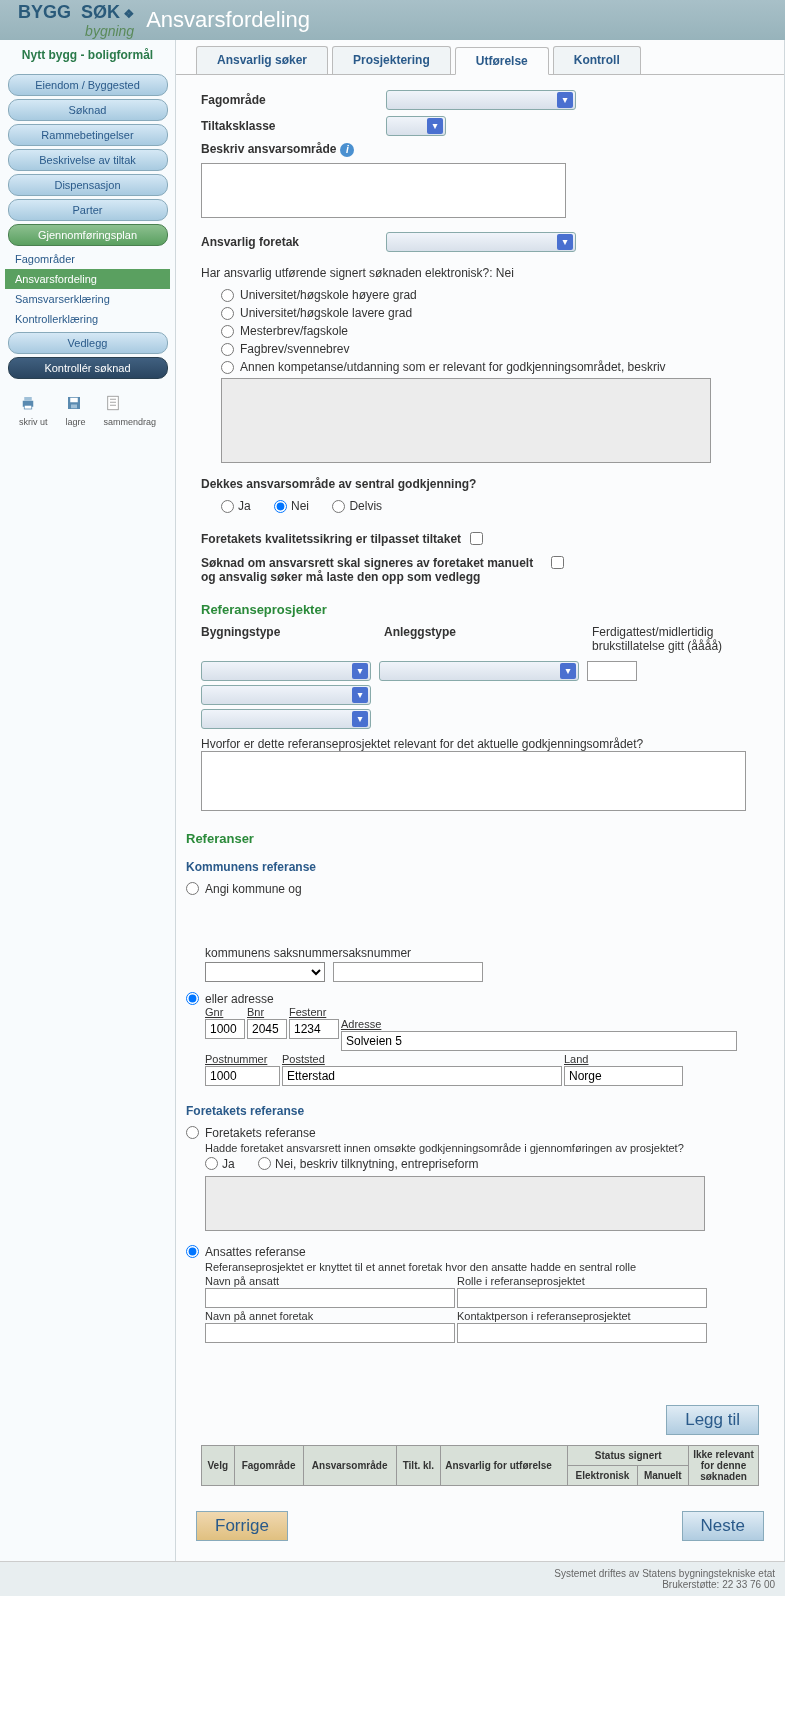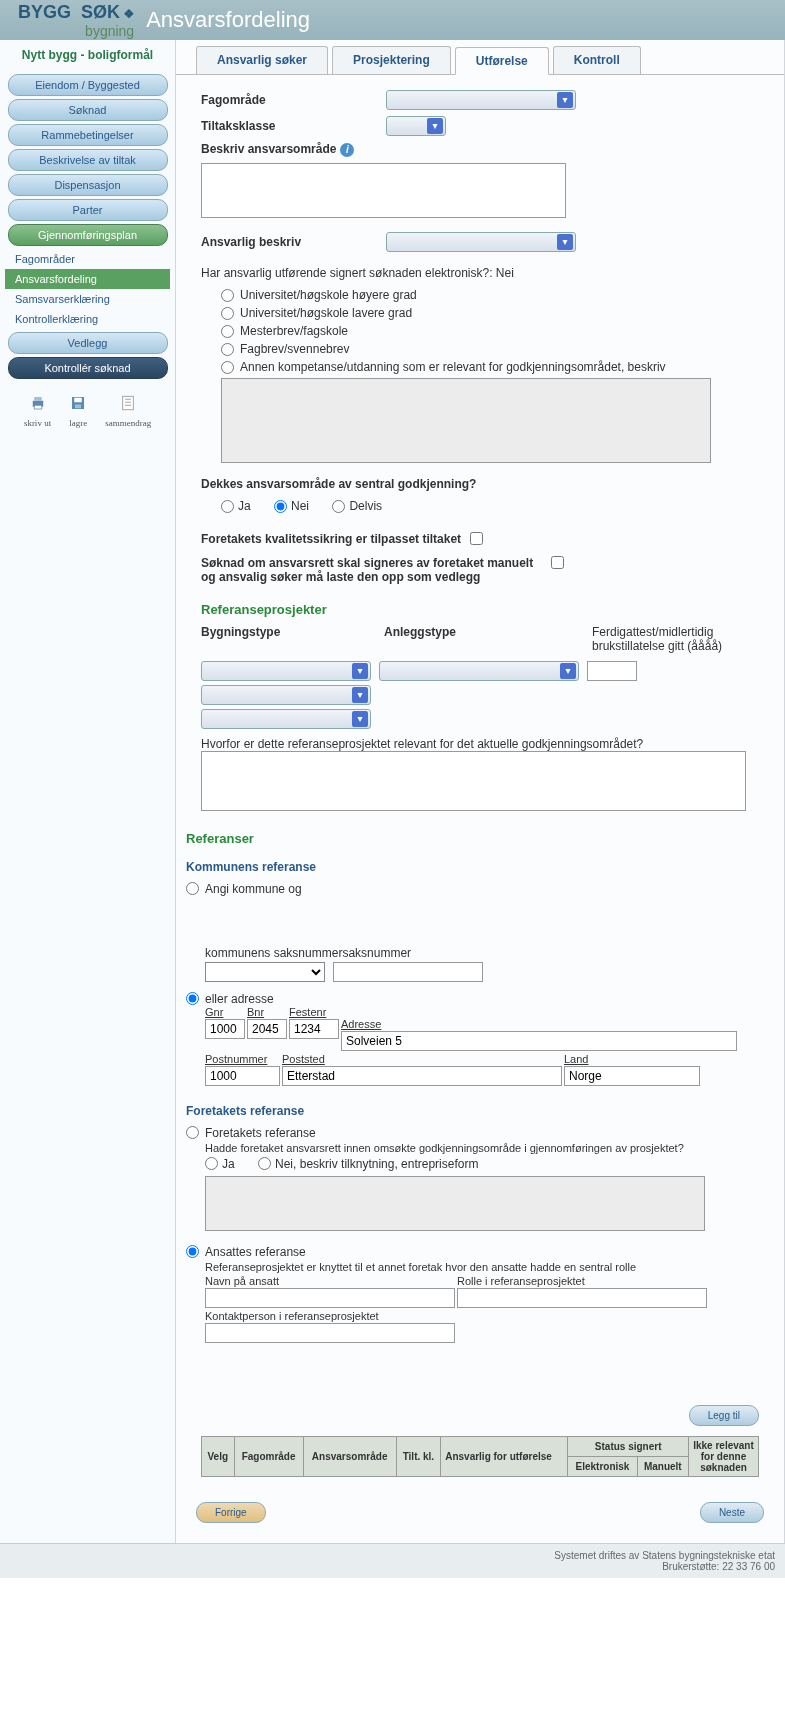--- a/index.html
+++ b/index.html
@@ -1,31 +1,31 @@
 <!DOCTYPE html>
 <html><head>
 <meta charset="utf-8">
 <style>
   * { box-sizing: border-box; margin: 0; padding: 0; }
   body { font-family: Arial, sans-serif; font-size: 12px; background: #fff; color: #333; }
   .page { width: 785px; }
   .header { background: linear-gradient(#a8c0c8, #97b3bb); height: 40px; display: flex; align-items: center; }
   .logo { color: #2a5a7a; font-weight: bold; font-size: 18px; padding-left: 10px; }
-  .logo-sub { color: #5a8a5a; font-size: 14px; }
+  .logo-sub { font-style: italic; color: #5a8a5a; font-size: 14px; }
   .page-title-h { color: #fff; font-size: 22px; margin-left: 12px; }
   .layout { display: flex; }
   .sidebar { width: 175px; background: #f8fbfd; padding: 8px 5px; }
   .app-sub { color: #2a7a4a; font-weight: bold; text-align: center; font-size: 12px; margin-bottom: 10px; line-height: 1.3; }
   .nav-btn { display: block; width: 160px; margin: 3px auto; padding: 4px 0; text-align: center; background: linear-gradient(#d5e8f5, #a8cae0); border: 1px solid #8ab; border-radius: 10px; color: #2a5a8a; font-size: 11px; cursor: pointer; }
   .nav-btn.green { background: linear-gradient(#8dc090, #5aa060); color: #fff; border-color: #4a8050; }
   .nav-btn.dark { background: linear-gradient(#406080, #2a4560); color: #fff; border-color: #2a4050; }
   .nav-link { display: block; padding: 4px 10px; font-size: 11px; color: #2a5a8a; cursor: pointer; }
   .nav-link.active { background: #5aa060; color: #fff; }
   .toolbar { display: flex; gap: 18px; justify-content: center; margin-top: 15px; }
-  .tool { text-align: center; cursor: pointer; font-family: Liberation Serif, serif; }
+  .tool { cursor: pointer; }
   .tool-icon { width: 18px; height: 18px; margin: 0 auto 2px; }
   .tool-label { font-size: 9px; color: #555; }
   .main { flex: 1; background: #fbfcfd; border-left: 1px solid #d0d8dc; border-right: 1px solid #d0d8dc; padding: 0; }
   .tabs { display: flex; margin-top: 6px; }
   .tab { padding: 6px 20px; border: 1px solid #bbb; border-bottom: none; margin-right: 4px; background: #f0f4f6; color: #2a5a8a; font-weight: bold; font-size: 12px; cursor: pointer; border-radius: 3px 3px 0 0; }
   .tab.active { background: #fbfcfd; border-bottom: 1px solid #fbfcfd; position: relative; top: 1px; }
   .tab-content { border-top: 1px solid #bbb; padding: 15px 25px; }
   .row { display: flex; align-items: center; margin-bottom: 6px; }
   .lbl { width: 185px; font-weight: bold; font-size: 12px; }
   .select-ctl { background: linear-gradient(#f0f4fa, #d8e0ea); border: 1px solid #8aa; border-radius: 3px; height: 20px; width: 190px; position: relative; }
@@ -41,21 +41,21 @@
   .radio-row { display: flex; align-items: center; margin: 4px 0 4px 20px; gap: 6px; }
   .radio-row input { margin: 0; }
   .radio-inline { display: inline-flex; align-items: center; gap: 4px; margin-right: 20px; }
   .cb-row { display: flex; align-items: center; gap: 10px; }
   .ref-grid { display: flex; gap: 8px; margin-bottom: 4px; }
   .ref-col-h { font-weight: bold; font-size: 12px; margin-bottom: 4px; }
   .input-ctl { border: 1px solid #999; padding: 2px 4px; font-size: 12px; height: 20px; }
   .addr-row { display: flex; gap: 2px; margin-bottom: 2px; }
   .addr-col { display: flex; flex-direction: column; }
   .addr-lbl { font-size: 11px; text-decoration: underline; color: #333; margin-bottom: 1px; }
-  .pill-btn { background: linear-gradient(#e0ecf5, #b0cce0); border: 1px solid #8ab; border-radius: 10px; padding: 4px 18px; color: #2a5a8a; font-size: 10px; cursor: pointer; }
+  .pill-btn { background: linear-gradient(#e0ecf5, #b0cce0); border: 1px solid #8ab; border-radius: 0; padding: 4px 18px; color: #2a5a8a; font-size: 17px; cursor: pointer; }
   .pill-btn.orange { background: linear-gradient(#f0d8b0, #e0c080); }
   .tbl { width: 100%; border-collapse: collapse; margin-top: 10px; }
   .tbl th { background: #d8e0d8; border: 1px solid #999; font-size: 10px; padding: 3px 4px; font-weight: bold; }
   .footer { text-align: right; font-size: 10px; color: #666; padding: 6px 10px; background: #e8eef0; border-top: 1px solid #ccc; }
   .btn-row { display: flex; justify-content: space-between; padding: 10px 20px 20px; }
   .plain-select { border: 1px solid #888; height: 20px; width: 120px; background: #fff; }
 </style>
 </head>
 <body>
 
@@ -129,21 +129,21 @@
         <div class="row">
           <div class="lbl">Tiltaksklasse</div>
           <div class="select-ctl sm"></div>
         </div>
         <div class="row">
           <div class="lbl"><span>Beskriv ansvarsområde</span><span class="info-icon">i</span></div>
         </div>
         <div class="textarea-ctl"></div>
 
         <div class="row" style="margin-top:14px;">
-          <div class="lbl">Ansvarlig beskriv</div>
+          <div class="lbl">Ansvarlig foretak</div>
           <div class="select-ctl"></div>
         </div>
 
         <div class="section-h" style="font-weight:normal;">Har ansvarlig utførende signert søknaden elektronisk?: Nei</div>
 
         <div class="radio-row">
             <input type="radio" name="komp" style="">
             <span>Universitet/høgskole høyere grad</span>
           </div>
         <div class="radio-row">
@@ -259,21 +259,21 @@
               <div class="addr-col">
                   <span class="addr-lbl">Postnummer</span>
                   <input class="input-ctl" style="width: 75px;" value="1000">
                 </div>
               <div class="addr-col">
                   <span class="addr-lbl">Poststed</span>
                   <input class="input-ctl" style="width: 280px;" value="Etterstad">
                 </div>
               <div class="addr-col">
                   <span class="addr-lbl">Land</span>
-                  <input class="input-ctl" style="width: 136px;" value="Norge">
+                  <input class="input-ctl" style="width: 119px;" value="Norge">
                 </div>
             </div>
           </div>
         </div>
 
         <div class="section-h blue" style="margin-left:-15px;margin-top:16px;">Foretakets referanse</div>
         <div style="display:flex;align-items:flex-start;gap:6px;margin-left:-15px;">
           <input type="radio" name="ref2" style="">
           <div style="flex:1;">
             <div>Foretakets referanse</div>
@@ -301,20 +301,24 @@
               <div class="addr-col" style="width:250px;">
                   <span class="addr-lbl" style="text-decoration:none;">Navn på ansatt</span>
                   <input class="input-ctl" style="">
                 </div>
               <div class="addr-col" style="width:250px;">
                   <span class="addr-lbl" style="text-decoration:none;">Rolle i referanseprosjektet</span>
                   <input class="input-ctl" style="">
                 </div>
             </div>
             <div class="addr-row">
+              <div class="addr-col" style="width:250px;">
+                  <span class="addr-lbl" style="text-decoration:none;">Navn på annet foretak</span>
+                  <input class="input-ctl" style="">
+                </div>
               <div class="addr-col" style="width:250px;">
                   <span class="addr-lbl" style="text-decoration:none;">Kontaktperson i referanseprosjektet</span>
                   <input class="input-ctl" style="">
                 </div>
             </div>
           </div>
         </div>
 
         <div style="text-align:right;margin-top:60px;">
           <button class="pill-btn">Legg til</button>

